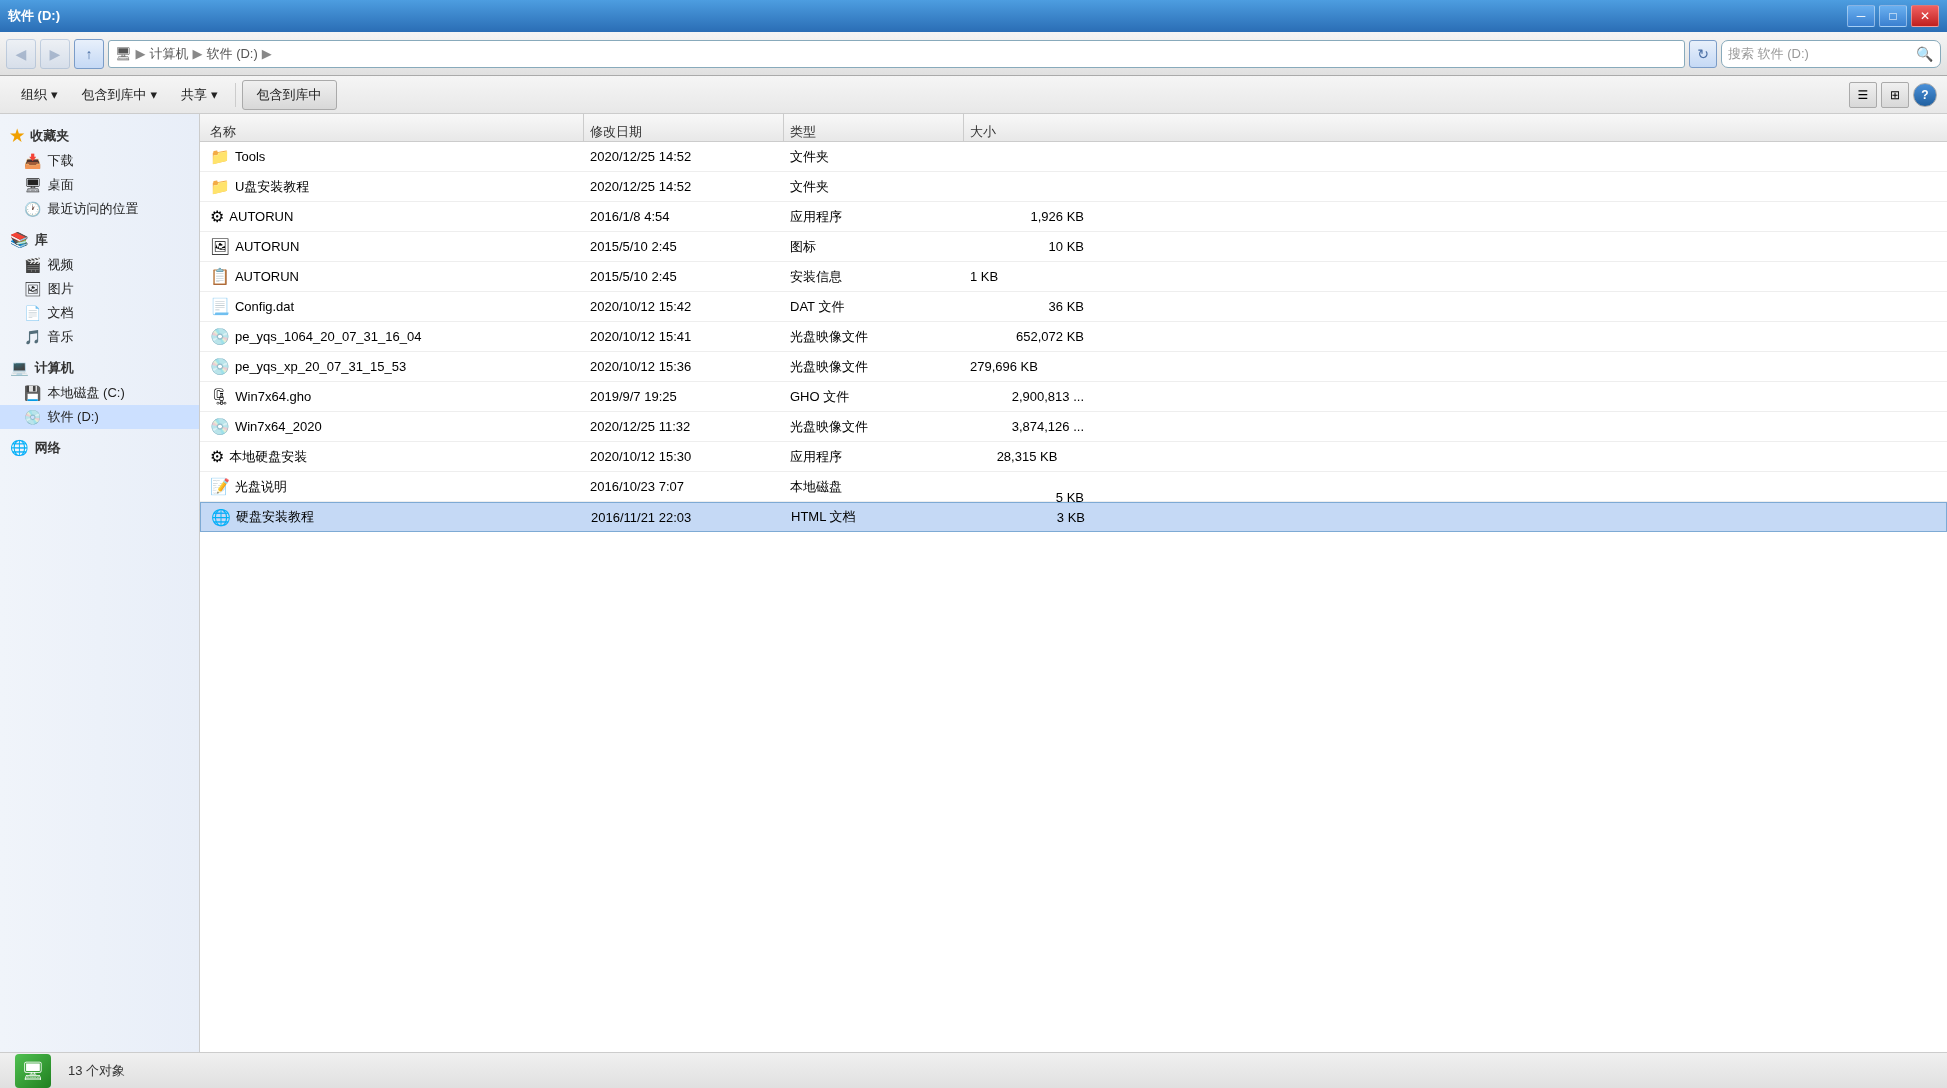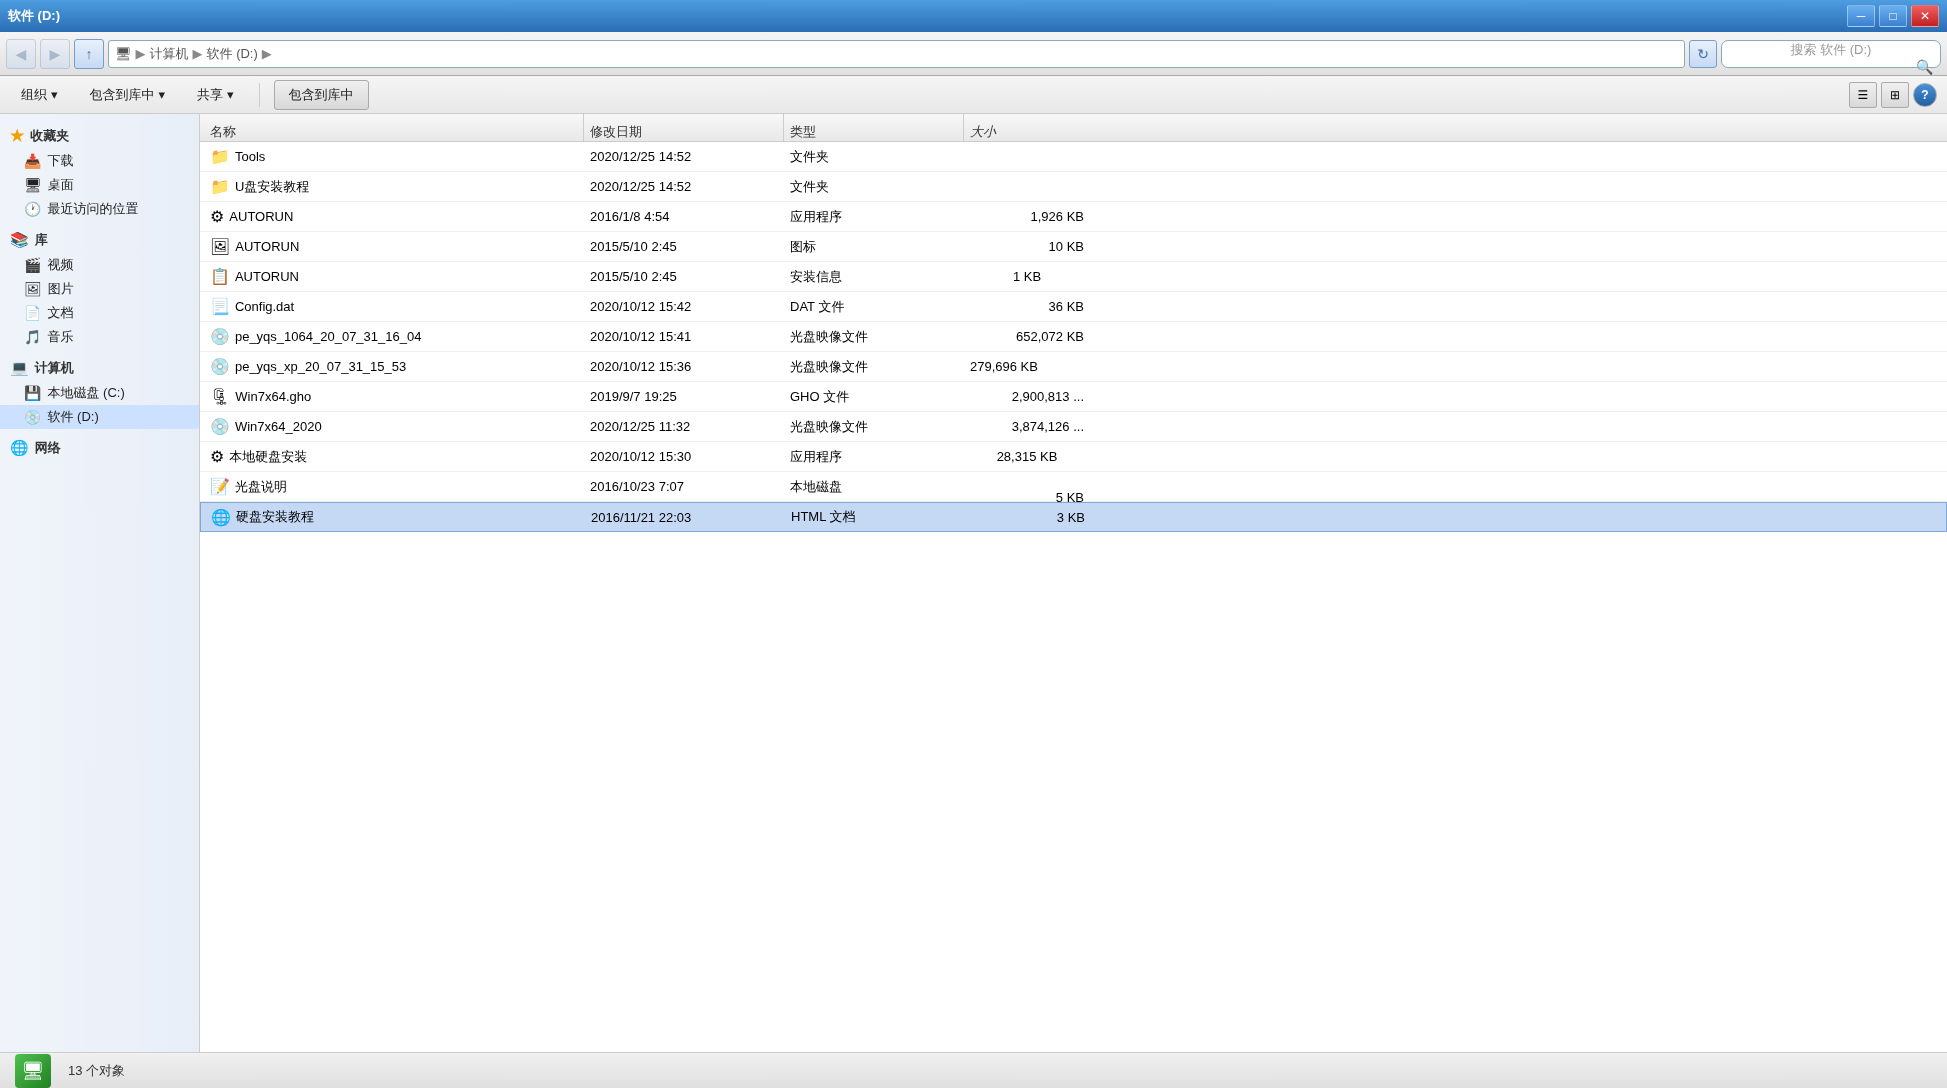--- a/index.html
+++ b/index.html
@@ -84,40 +84,39 @@
       width: 220px;
       height: 28px;
       border: 1px solid #8ab;
       border-radius: 7px;
       background: #fff;
       display: flex;
       align-items: center;
       padding: 0 6px;
       color: #999;
       font-size: 13px;
-      flex-direction: column;
     }
     .refresh-btn {
       width: 28px; height: 28px;
       background: linear-gradient(to bottom, #e8f0fb, #c5d9f5);
       border: 1px solid #7a9cc8;
       border-radius: 3px;
       display: flex; align-items: center; justify-content: center;
       cursor: pointer; font-size: 14px; color: #4a6fa5;
     }
 
     
     .toolbar {
       background: linear-gradient(to bottom, #f5f5f5, #e8e8e8);
       border-bottom: 1px solid #ccc;
       height: 38px;
       display: flex;
       align-items: center;
       padding: 0 10px;
-      gap: 10px;
+      gap: 2px;
     }
     .toolbar-btn {
       height: 30px;
       padding: 0 10px;
       background: transparent;
       border: 1px solid transparent;
       border-radius: 3px;
       cursor: pointer;
       font-size: 13px;
       display: flex;
@@ -208,21 +207,21 @@
     .col-header {
       font-size: 13px;
       color: #333;
       padding: 0 6px;
       cursor: pointer;
       height: 100%;
       display: flex;
       align-items: flex-end;
       border-right: 1px solid #ccc;
     }
-    .col-header:last-child { border-right: none; font-style: italic; }
+    .col-header:last-child { border-right: none; }
 
     
     .file-list {
       flex: 1;
       overflow-y: auto;
     }
     .file-row {
       display: grid;
       grid-template-columns: 380px 200px 180px 140px;
       height: 30px;
@@ -472,21 +471,21 @@
     <div class="file-cell">
       <span style="font-size:16px;flex-shrink:0;">📋</span>
       <span>AUTORUN</span>
     </div>
     <div class="file-cell">
       <span>2015/5/10 2:45</span>
     </div>
     <div class="file-cell">
       <span>安装信息</span>
     </div>
-    <div class="file-cell" style="justify-content:center;padding-right:20px;">
+    <div class="file-cell" style="justify-content:flex-start;padding-right:20px;">
       <span>1 KB</span>
     </div>
   </div>
         <div class="file-row odd">
     <div class="file-cell">
       <span style="font-size:16px;flex-shrink:0;">📃</span>
       <span>Config.dat</span>
     </div>
     <div class="file-cell">
       <span>2020/10/12 15:42</span>

